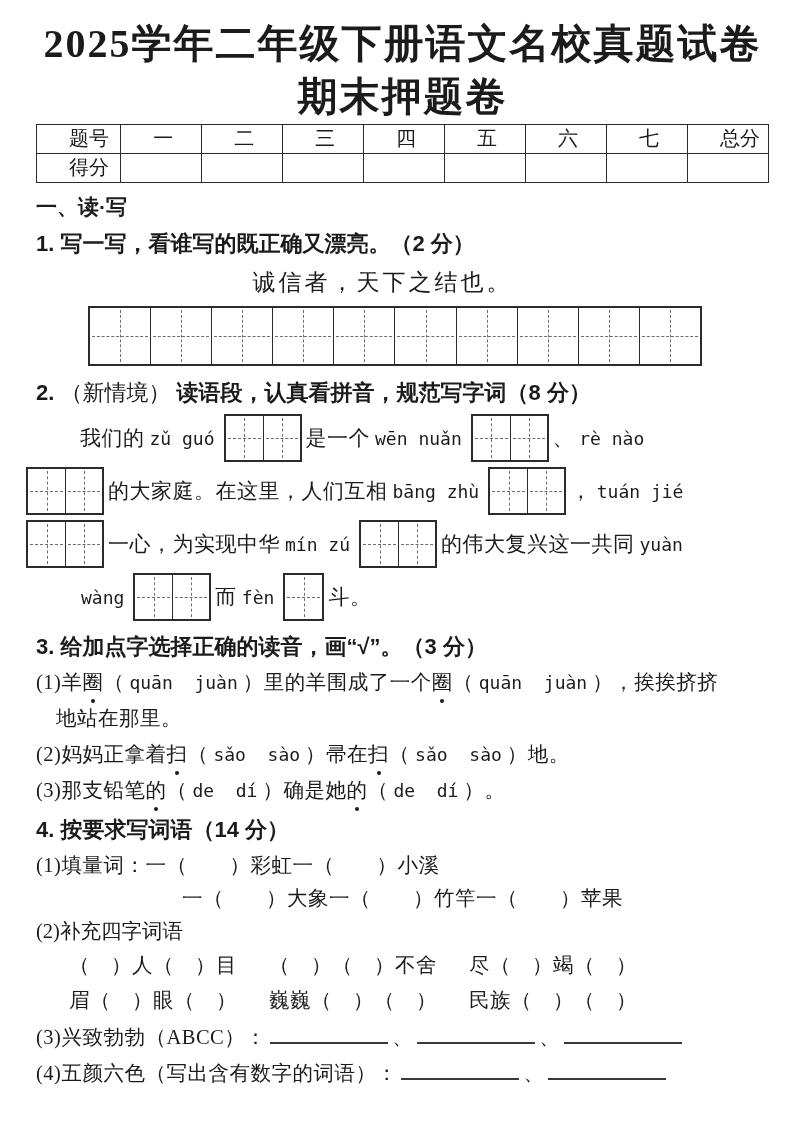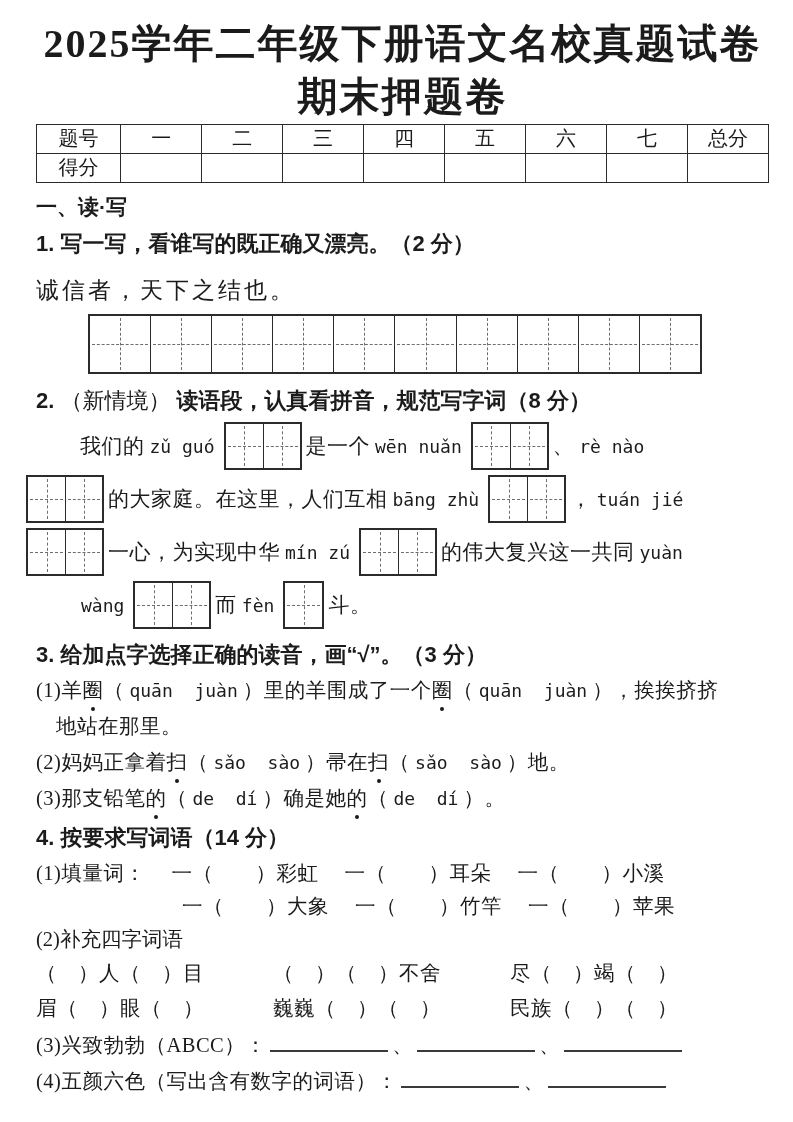--- a/index.html
+++ b/index.html
@@ -30,43 +30,45 @@
 
   table.score-table {
     width: 100%;
     border-collapse: collapse;
     table-layout: fixed;
     font-size: 20px;
   }
   table.score-table td {
     border: 1.6px solid #2b2b2b;
     height: 29px;
-    text-align: center;
+    text-align: left;
     vertical-align: middle;
+    padding-left: 32px;
   }
   table.score-table td.lab { width: 11.5%; }
 
   .sec-heading {
     font-family: "Liberation Sans", "DejaVu Sans", sans-serif;
     font-weight: 700;
     font-size: 21px;
     margin: 10px 0 6px;
   }
   .q-heading {
     font-family: "Liberation Sans", "DejaVu Sans", sans-serif;
     font-weight: 700;
     font-size: 22px;
     margin: 8px 0 4px;
   }
   .q-heading .tag { font-weight: 400; }
 
   .model-sentence {
+    text-align: center;
     font-size: 23px;
     letter-spacing: 3px;
-    margin: 16px 40px 8px 0;
+    margin: 8px 40px 8px 0;
   }
 
   
   .write-grid {
     display: flex;
     width: 614px;
     height: 60px;
     margin: 4px 0 12px 52px;
     border: 2.5px solid #2b2b2b;
   }
@@ -118,22 +120,22 @@
   .q3-line { font-size: 20.5px; line-height: 33px; margin-bottom: 3px; }
   .q3-line .py { font-size: 18px; }
   .dotted { position: relative; display: inline-block; }
   .dotted::after {
     content: ""; position: absolute; left: 50%; bottom: -4px;
     width: 4px; height: 4px; border-radius: 50%;
     background: #1b1b1b; transform: translateX(-50%);
   }
 
   
-  .q4-row { display: flex; gap: 26px; font-size: 20.5px; line-height: 33px; }
-  .q4-row.gapwide { gap: 69px; line-height: 35px; }
+  .q4-row { display: flex; font-size: 20.5px; line-height: 33px; }
+  .q4-row.gapwide { gap: 32px; line-height: 35px; margin-left: 33px; }
   .q4-row.indent2 { margin-left: 146px; }
   .q4-label { font-size: 20.5px; line-height: 33px; }
   .fill-line { font-size: 20.5px; line-height: 34px; margin: 2px 0 2px; }
   .blank {
     display: inline-block;
     width: 118px; height: 8px;
     border-bottom: 2px solid #3a3a3a;
     margin: 0 4px;
   }
 </style>
@@ -260,21 +262,20 @@
       <div class="q3-line" style="margin-left: 20px;"><span class="cn">地站在那里。</span></div>
       <div class="q3-line"><span class="cn">(2)妈妈正拿着</span><span class="cn dotted">扫</span><span class="cn">（</span><span class="py">sǎo  sào</span><span class="cn">）帚在</span><span class="cn dotted">扫</span><span class="cn">（</span><span class="py">sǎo  sào</span><span class="cn">）地。</span></div>
       <div class="q3-line"><span class="cn">(3)那支铅笔</span><span class="cn dotted">的</span><span class="cn">（</span><span class="py">de  dí</span><span class="cn">）确是她</span><span class="cn dotted">的</span><span class="cn">（</span><span class="py">de  dí</span><span class="cn">）。</span></div>
     </div>
 
   <div class="q-heading">4. 按要求写词语（14 分）</div>
   <div id="q4-sub1">
       <div class="q4-row">
         <span class="cn">(1)填量词：</span>
         <span class="cn q4-item">一（　　）彩虹</span>
-        <span class="cn q4-item">一（　　）耳朵</span>
         <span class="cn q4-item">一（　　）小溪</span>
       </div>
       <div class="q4-row indent2">
         <span class="cn q4-item">一（　　）大象</span>
         <span class="cn q4-item">一（　　）竹竿</span>
         <span class="cn q4-item">一（　　）苹果</span>
       </div>
     </div>
   <div class="q4-label">(2)补充四字词语</div>
   <div id="q4-sub2-rows">

